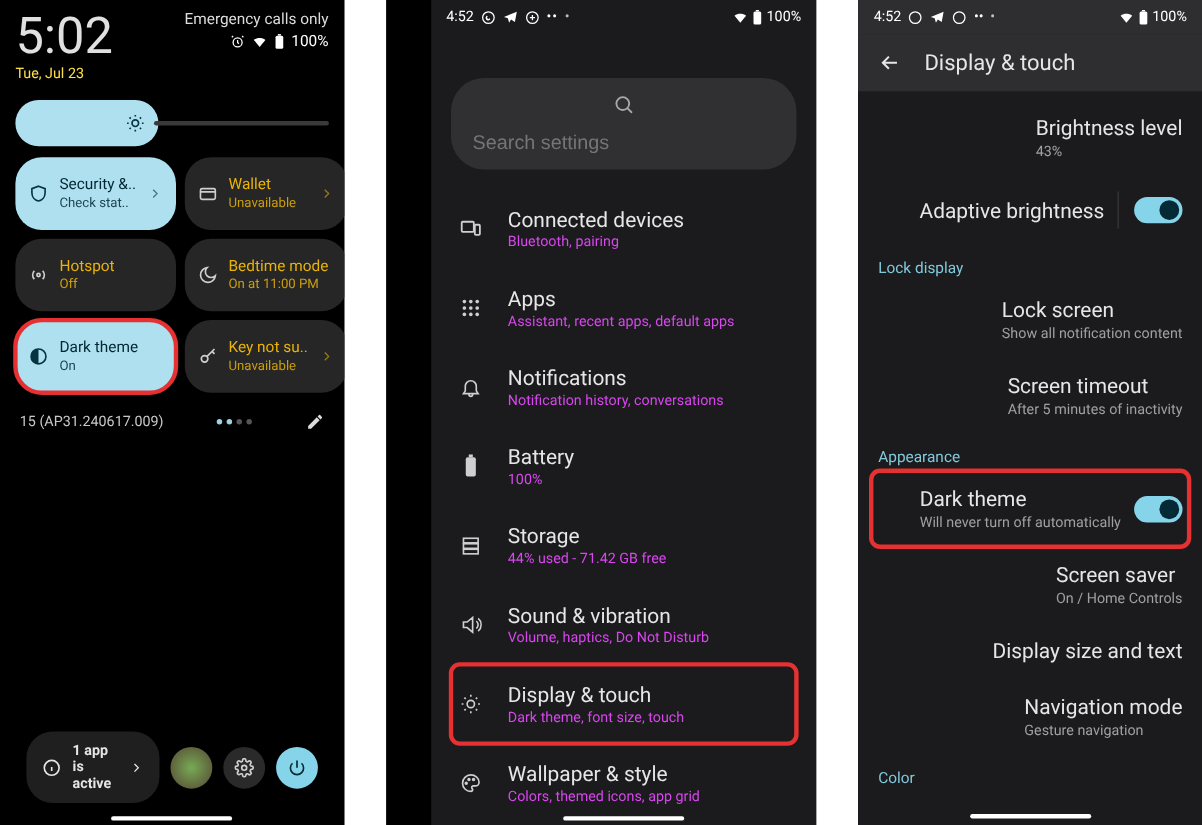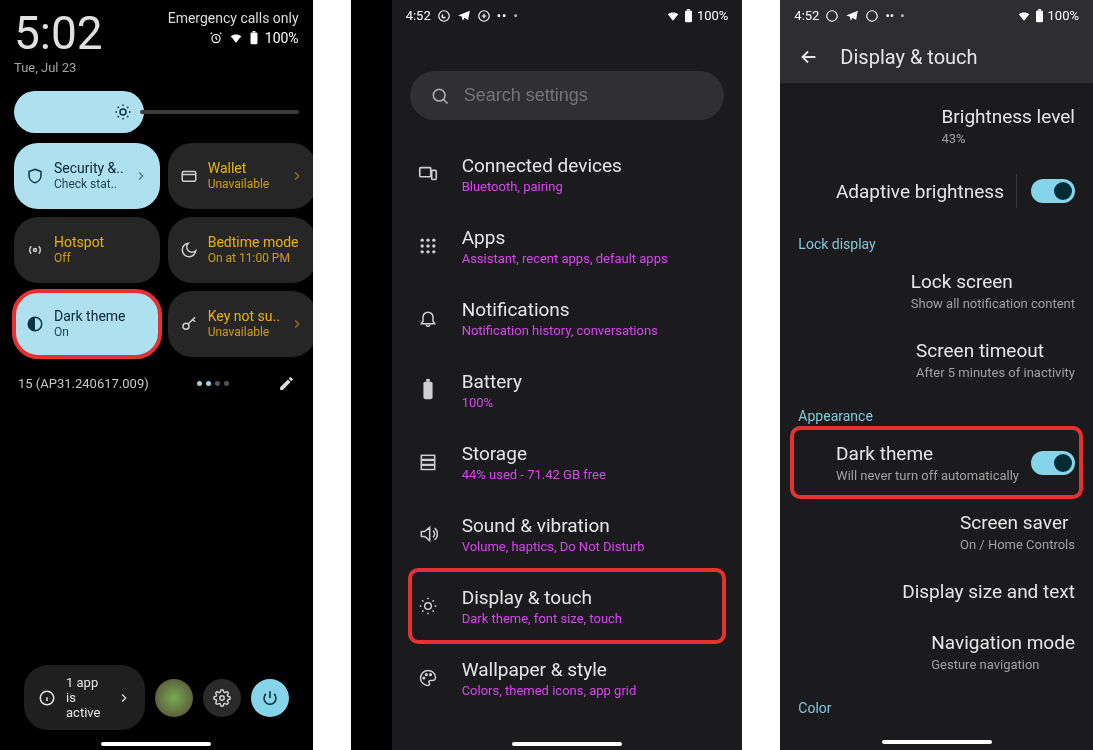--- a/index.html
+++ b/index.html
@@ -26,21 +26,21 @@
   .status {
     display:flex; align-items:center; justify-content:space-between;
     padding: 8px 14px; font-size:13px; color:#fff;
   }
   .status .left, .status .right { display:flex; align-items:center; gap:6px; }
   .status .right { gap:4px; }
 
   
   .qs-clock { padding: 10px 14px 0 14px; display:flex; justify-content:space-between; align-items:flex-start;}
   .qs-time { font-size:46px; font-weight:400; color:#e0e0e0; line-height:1;}
-  .qs-date { font-size:13px; color:#a3a3a3; margin-top:4px;}
+  .qs-date { font-size:13px; color:#fde047; margin-top:4px;}
   .qs-emerg { font-size:14px; color:#dcdcdc; text-align:right;}
   .qs-sub { font-size:14px; color:#fff; display:flex; gap:6px; align-items:center; margin-top:4px; justify-content:flex-end;}
 
   .brightness { display:flex; align-items:center; margin: 16px 14px 10px 14px; }
   .brightness-pill {
     width: 130px; height: 42px; border-radius:22px; background:#aee0f0;
     display:flex; align-items:center; justify-content:flex-end; padding-right:12px;
   }
   .brightness-track {
     flex:1; height:4px; background:#3a3a3a; margin-left:-4px; border-radius:2px;
@@ -60,37 +60,37 @@
   .qs-tile .chev { opacity:.6; }
   .highlight-red { outline:4px solid #e53131; outline-offset:-2px; border-radius:24px; }
 
   .build-row { display:flex; align-items:center; justify-content:space-between; padding:18px 18px 0 18px; font-size:13px; color:#c8c8c8;}
   .dots { display:flex; gap:4px; }
   .dots span { width:5px; height:5px; border-radius:50%; background:#555;}
   .dots span.active { background:#9bd3e4; }
 
   .footer1 {
     position:absolute; bottom:20px; left:0; right:0;
-    display:flex; align-items:center; gap:10px; padding:0 24px;
+    display:flex; align-items:center; gap:10px; padding:0 24px;font-weight:bold;
   }
   .apps-active {
     flex:1; background:#1f1f1f; border-radius:24px; padding:10px 14px;
     display:flex; align-items:center; gap:10px; font-size:13px; color:#e6e6e6;
   }
   .circ-btn {
     width:38px; height:38px; border-radius:50%; display:flex; align-items:center; justify-content:center;
   }
   .circ-grey { background:#2a2a2a; color:#cfcfcf;}
   .circ-accent { background:#86d4ea; color:#052a33;}
   .nav-pill { position:absolute; bottom:4px; left:50%; transform:translateX(-50%); width:110px; height:4px; background:#fff; border-radius:3px;}
 
   
   .search {
     margin: 40px 18px 18px 18px; background:#303033; border-radius:30px;
-    display:flex; align-items:center; gap:14px; padding:14px 20px; color:#a9a9a9;
+    display:flex; align-items:center; gap:14px; padding:14px 20px; color:#a9a9a9;flex-direction:column;
   }
   .search input {
     background:none;border:none;outline:none;color:#c9c9c9;font-size:18px;width:100%;
   }
   .set-list { padding: 0 18px; }
   .set-row {
     display:flex; align-items:center; gap:20px; padding:16px 4px;
   }
   .set-row .icon { width:28px; display:flex; justify-content:center; color:#cfcfcf; }
   .set-row .texts .t1 { font-size:19px; color:#e6e6e6; }

